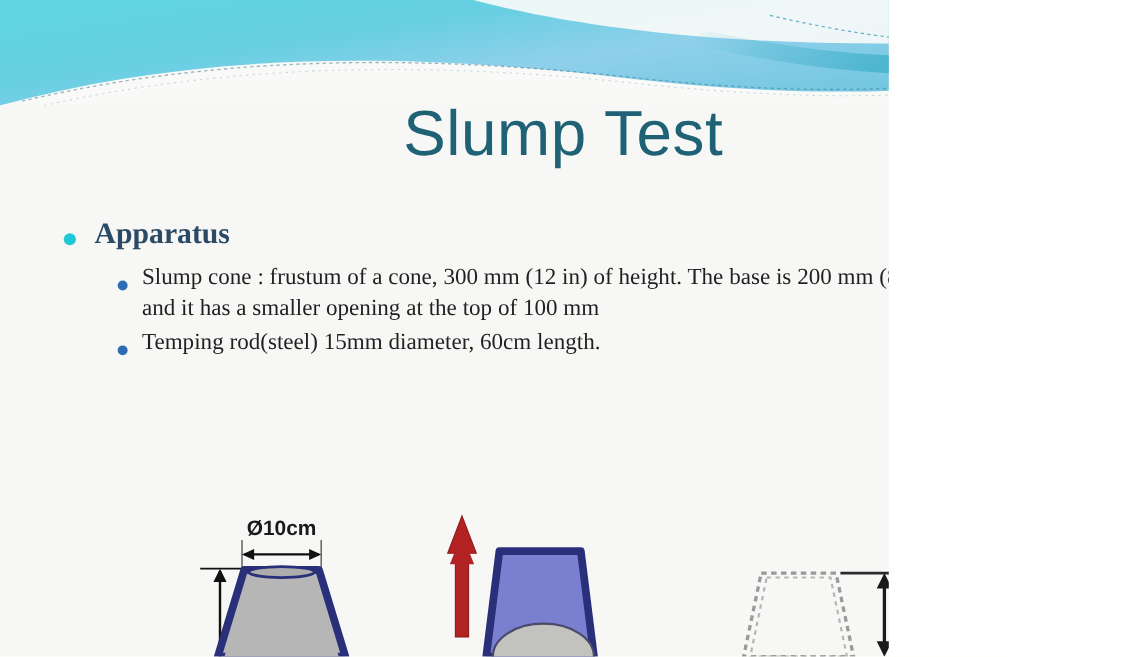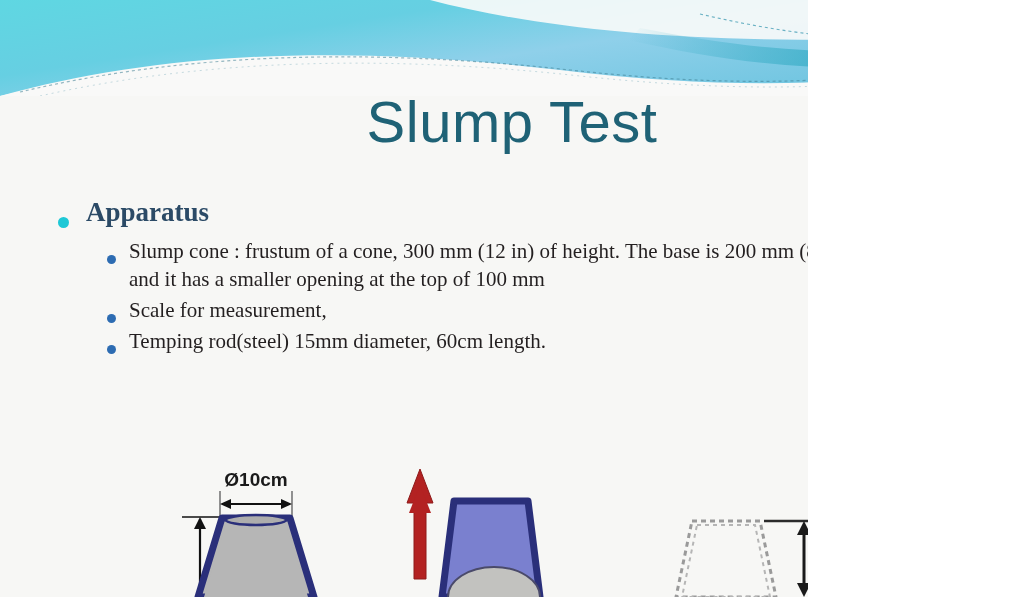--- a/index.html
+++ b/index.html
@@ -41,21 +41,21 @@
   }
 
   
   .body {
     position: absolute;
     left: 40px; top: 196px;
     width: 950px;
   }
   .l1 {
     display: flex;
-    align-items: flex-end;
+    align-items: center;
     margin: 0 0 10px 0;
   }
   .l1-dot {
     width: 11px; height: 11px;
     border-radius: 50%;
     background: #1ec8d6;
     margin: 11px 17px 0 18px;
     flex: 0 0 auto;
   }
   .l1-text {
@@ -158,24 +158,20 @@
     <div class="l1">
       <span class="l1-dot"></span>
       <span class="l1-text">Apparatus</span>
     </div>
 
     <div class="l2">
       <span class="l2-dot"></span>
       <span class="l2-text">Slump cone : frustum of a cone, 300 mm (12 in) of height. The base is 200 mm (8in) in diameter and it has a smaller opening at the top of 100 mm</span>
     </div>
 
-    <div class="l2">
-      <span class="l2-dot"></span>
-      <span class="l2-text">Scale for measurement,</span>
-    </div>
 
     <div class="l2">
       <span class="l2-dot"></span>
       <span class="l2-text">Temping rod(steel) 15mm diameter, 60cm length.</span>
     </div>
 
   </div>
 
   <div class="figures">
 

